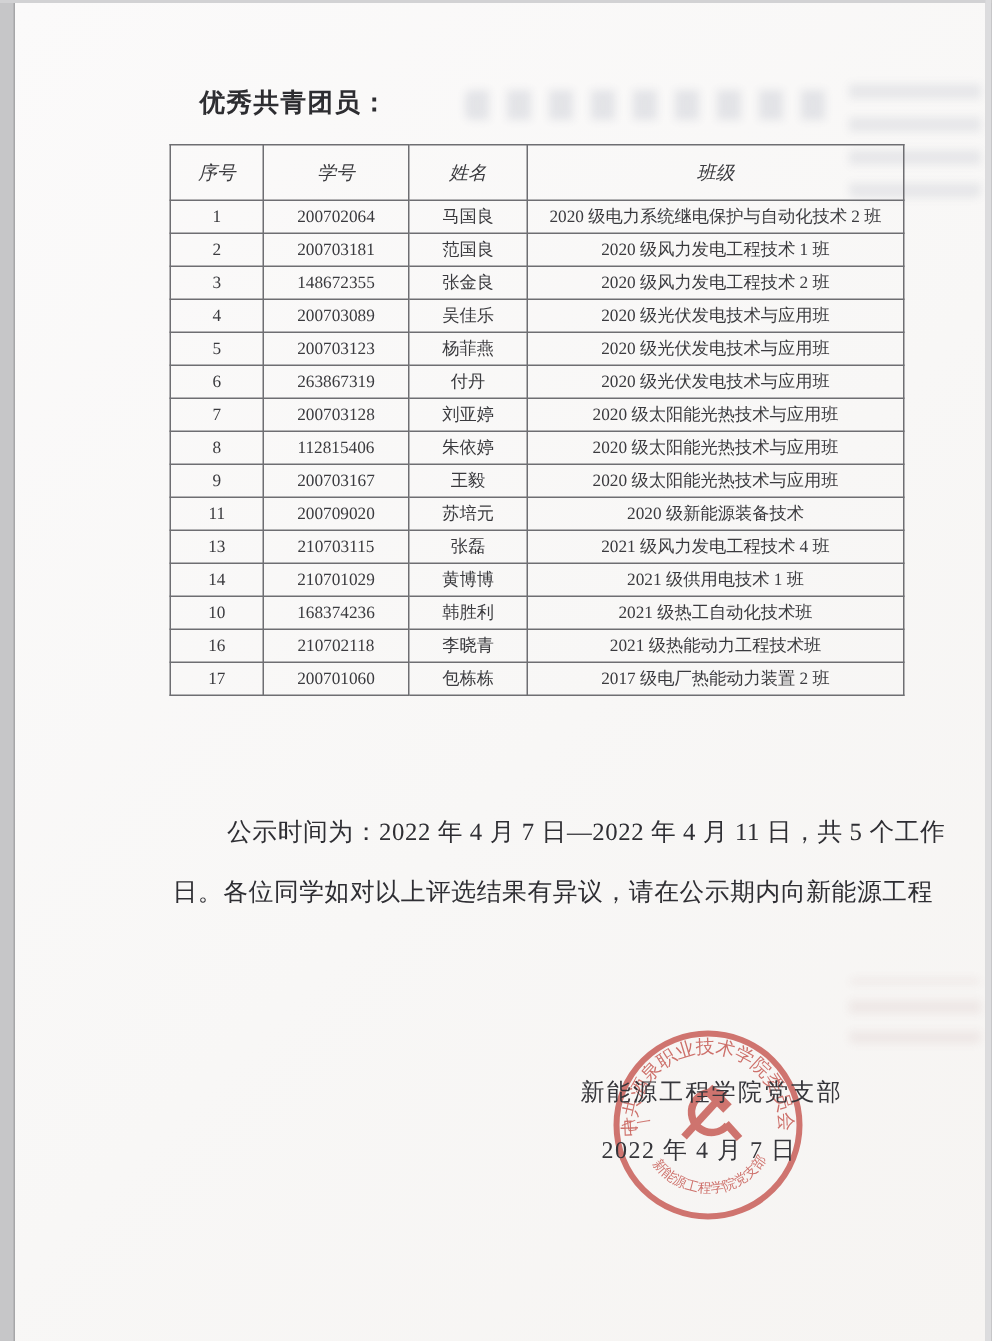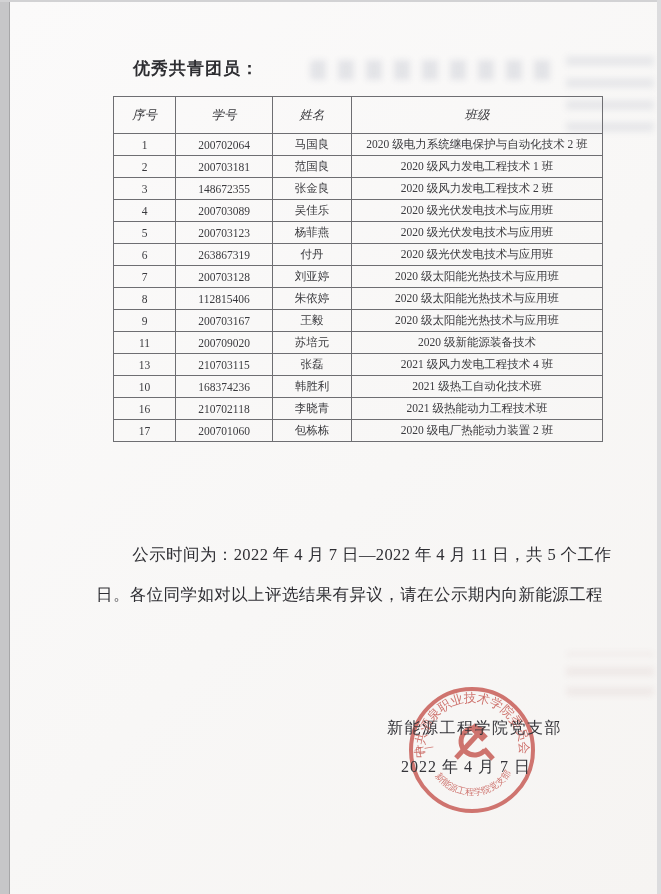--- a/index.html
+++ b/index.html
@@ -38,21 +38,21 @@
     font-weight:normal; color:#3a3a3e;
     white-space:nowrap; overflow:visible;
   }
   table.roster th { height:37px; font-size:12.5px;font-style:italic; }
   table.roster td { height:22px; font-size:11.5px; }
   col.c-no   { width:62px; }
   col.c-id   { width:97px; }
   col.c-name { width:79px; }
   col.c-class{ width:251px; }
 
-  .notice { position:absolute; left:86px; top:533px; width:503px; }
+  .notice { position:absolute; left:105px; top:533px; width:503px; }
   .notice .nline {
     height:40px; line-height:40px; font-size:16.5px;
     color:#2e2e33; letter-spacing:0.4px; white-space:nowrap;
   }
   .notice .nline.first { text-indent:2.2em; }
 
   .sig-org  { position:absolute; left:377px; top:716px; font-size:16px; letter-spacing:1.5px; color:#35353a; z-index:3; }
   .sig-date { position:absolute; left:391px; top:755px; font-size:16px; letter-spacing:1px; color:#35353a; z-index:3; }
 
   .seal {
@@ -176,40 +176,46 @@
     </tr>
 
 
     <tr>
       <td>13</td>
       <td>210703115</td>
       <td>张磊</td>
       <td>2021 级风力发电工程技术 4 班</td>
     </tr>
 
+    <tr>
+      <td>14</td>
+      <td>210701029</td>
+      <td>黄博博</td>
+      <td>2021 级供用电技术 1 班</td>
+    </tr>
 
     <tr>
       <td>10</td>
       <td>168374236</td>
       <td>韩胜利</td>
       <td>2021 级热工自动化技术班</td>
     </tr>
 
     <tr>
       <td>16</td>
       <td>210702118</td>
       <td>李晓青</td>
       <td>2021 级热能动力工程技术班</td>
     </tr>
 
     <tr>
       <td>17</td>
       <td>200701060</td>
       <td>包栋栋</td>
-      <td>2020 级电厂热能动力装置 2 班</td>
+      <td>2017 级电厂热能动力装置 2 班</td>
     </tr>
   </tbody>
   </table>
 
   <div class="notice">
     <div class="nline first">公示时间为：2022 年 4 月 7 日—2022 年 4 月 11 日，共 5 个工作</div>
     <div class="nline">日。各位同学如对以上评选结果有异议，请在公示期内向新能源工程</div>
   </div>
 
   <div class="sig-org">新能源工程学院党支部</div>

